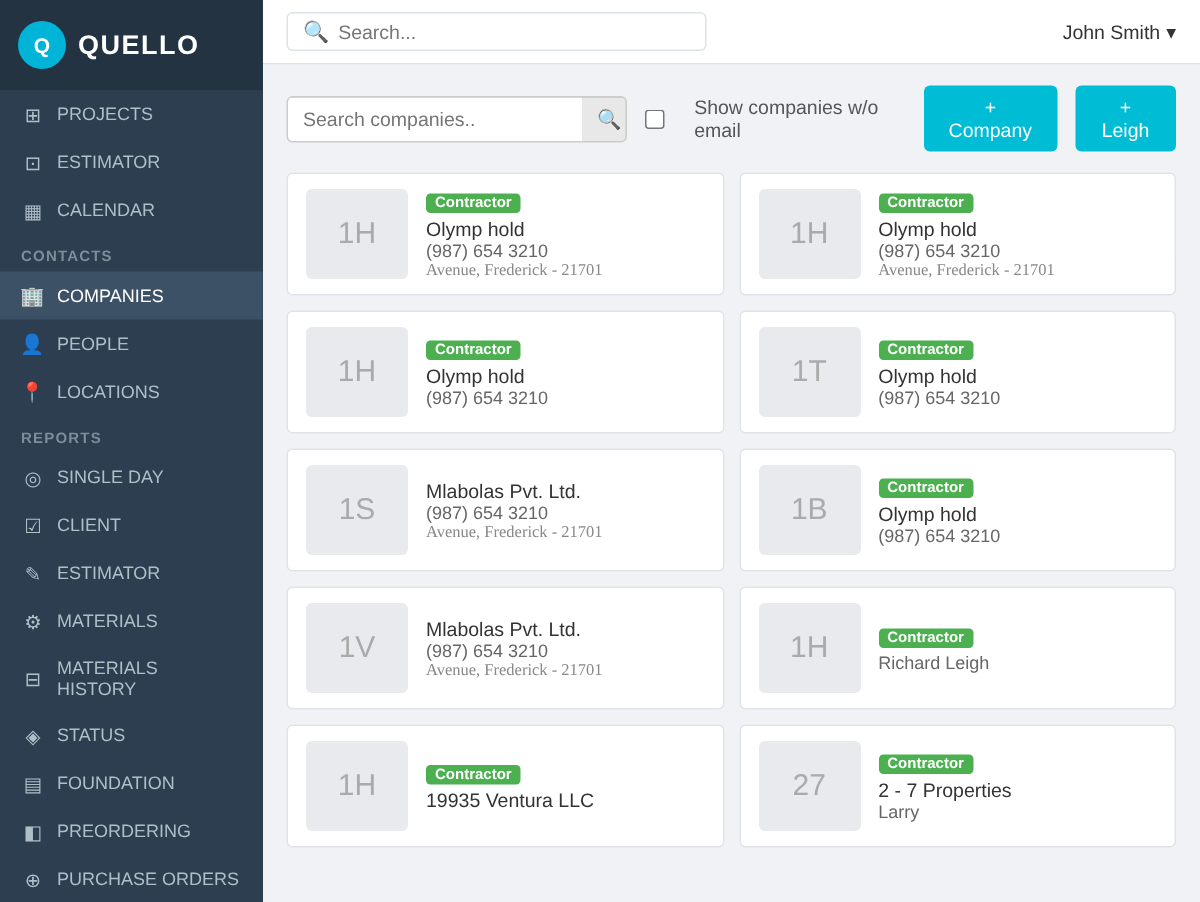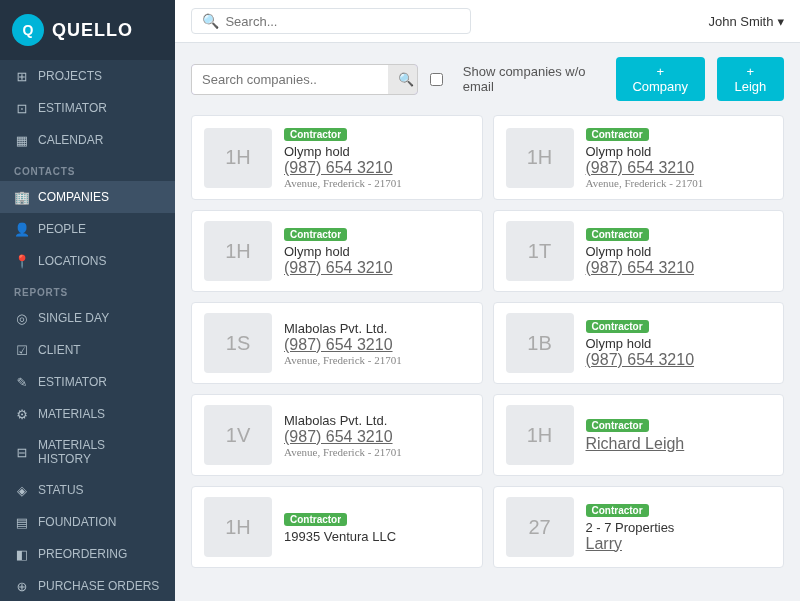--- a/index.html
+++ b/index.html
@@ -205,24 +205,23 @@
       margin-bottom: 3px;
       font-weight: 600;
     }
     .company-name {
       font-size: 13px;
       color: #333;
       font-weight: 500;
       display: block;
     }
     .company-phone {
-      font-size: 16px;
+      font-size: 12px;
       color: #666;
       display: block;
-      text-decoration: underline;
     }
     .company-address {
       font-size: 11px;
       color: #888;
       display: block;
       font-family: Liberation Serif, serif;
     }
   </style>
 </head>
 <body>

